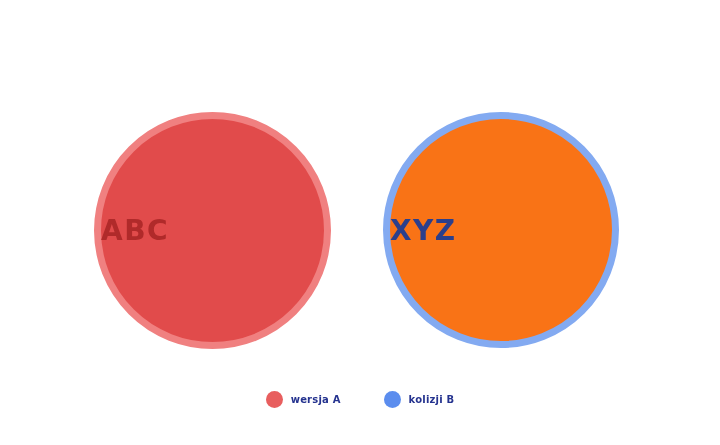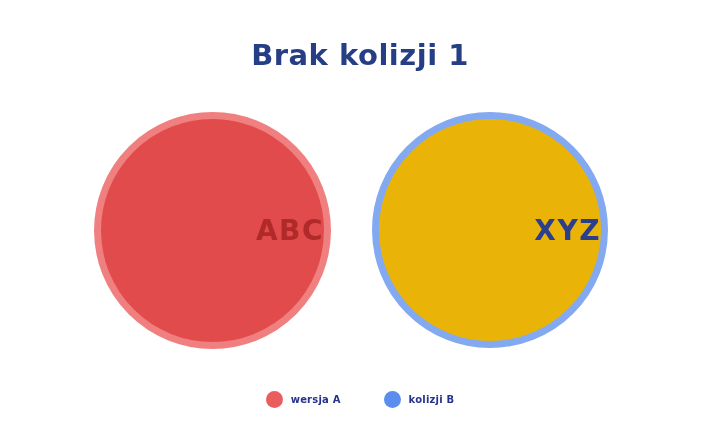--- a/index.html
+++ b/index.html
@@ -24,36 +24,36 @@
     font-size: 29px;
     font-weight: 800;
     color: #253e85;
     letter-spacing: 0.5px;
   }
   .circle {
     position: absolute;
     border-radius: 50%;
     display: flex;
     align-items: center;
-    justify-content: flex-end;
+    justify-content: flex-start;
   }
   .circle-red {
     left: 94px;
     top: 112px;
     width: 237px;
     height: 237px;
     background: #e14b4b;
     border: 7px solid #f08080;
   }
   .circle-blue {
-    left: 372px;
+    left: 383px;
     top: 112px;
     width: 236px;
     height: 236px;
-    background: #eab308;
+    background: #f97316;
     border: 7px solid #83aaf1;
   }
   .set-label {
     font-size: 28px;
     font-weight: 700;
     letter-spacing: 1.5px;
   }
   .label-red  { color: #b02a2a; }
   .label-blue { color: #2b3f8c; }
   .legend {
@@ -86,21 +86,20 @@
     color: #25338f;
     letter-spacing: 0.2px;
     white-space: nowrap;
   }
 </style>
 </head>
 <body>
 
 <div class="stage">
 
-  <div class="title">Brak kolizji 1</div>
 
   <div class="circle circle-red">
     <span class="set-label label-red">ABC</span>
   </div>
 
   <div class="circle circle-blue">
     <span class="set-label label-blue">XYZ</span>
   </div>
 
   <div class="legend">

